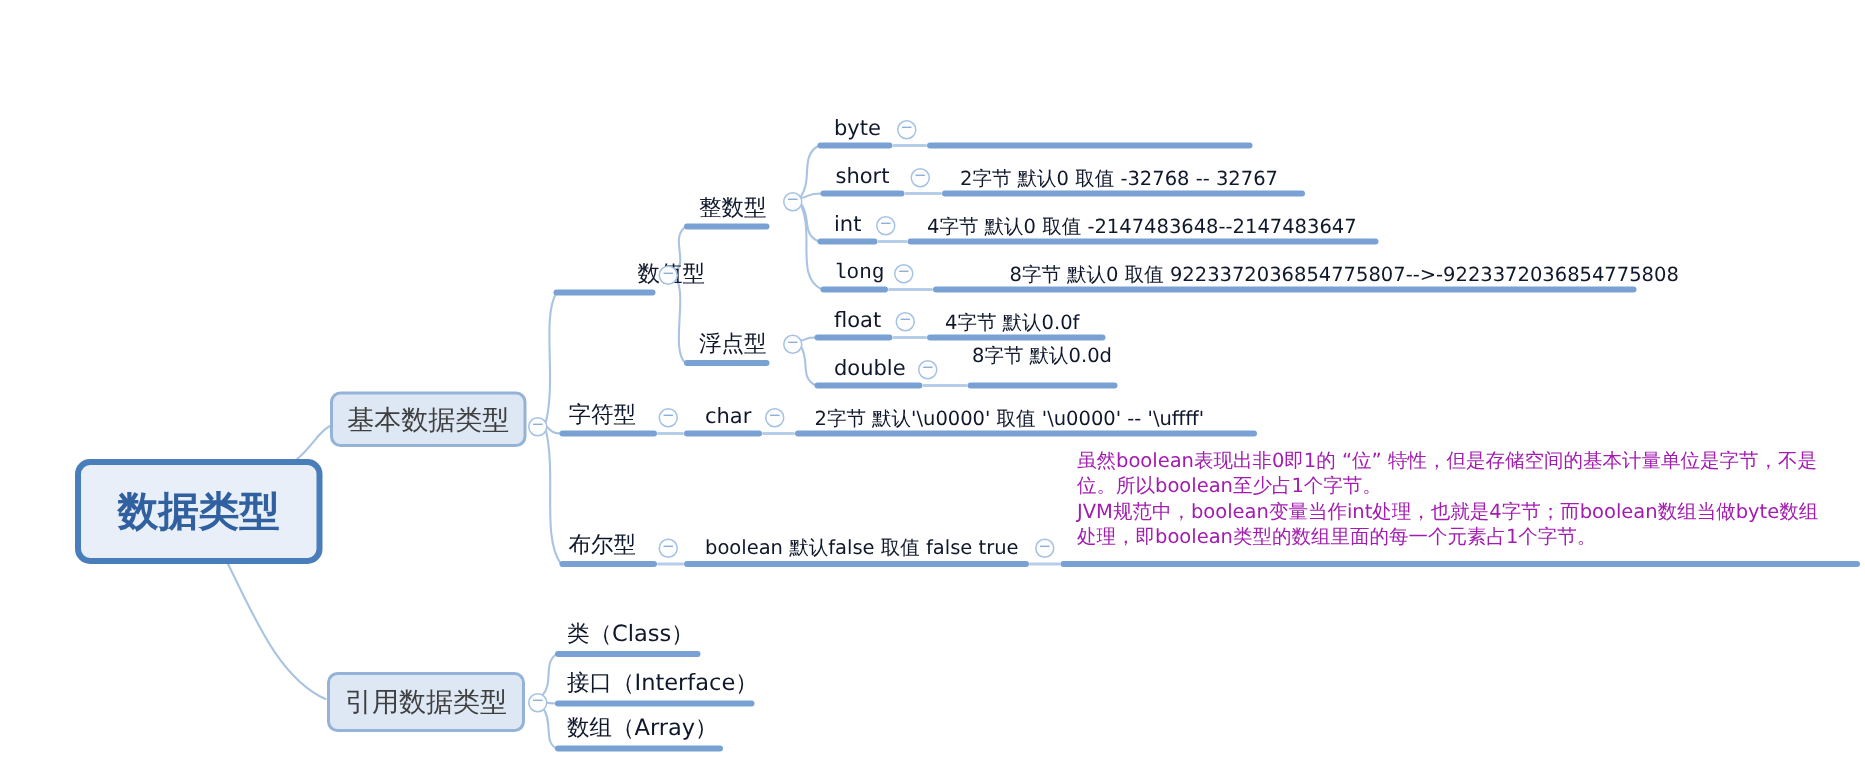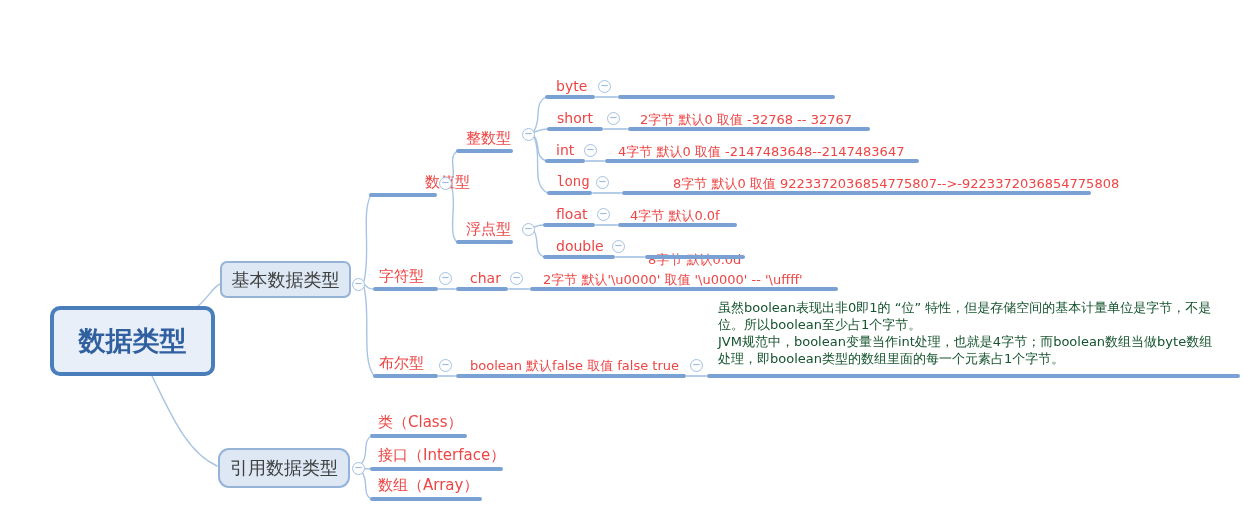--- a/index.html
+++ b/index.html
@@ -6,36 +6,36 @@
   #canvas{
     position:relative;width:1243px;height:519px;background:#ffffff;overflow:hidden;
     font-family:"DejaVu Sans","Liberation Sans",sans-serif;color:#3c3c3c;
   }
   svg.curves{position:absolute;left:0;top:0;width:1243px;height:519px;}
   
   .u{position:absolute;height:4px;border-radius:2px;background:#7aa1d4;}
   
   .c{position:absolute;height:2px;border-radius:1px;background:#b6cde9;}
   
-  .lt{position:absolute;white-space:nowrap;font-size:15px;line-height:17px;color:#ef4444;cursor:default;}
+  .lt{position:absolute;white-space:nowrap;font-size:15px;line-height:17px;color:#0f172a;cursor:default;}
   .tn{font-size:14px;}       
   .ds{font-size:13px;}       
   
   .ci{position:absolute;width:11px;height:11px;border:1px solid #a5c2e4;border-radius:50%;
       background:#fdfdfd;color:#84a9d6;font-size:10px;line-height:10px;text-align:center;
       box-sizing:content-box;cursor:pointer;}
   
   .box{position:absolute;display:flex;align-items:center;justify-content:center;
        background:#dde8f4;border:2px solid #95b3d7;border-radius:7px;
        font-size:18px;color:#3f3f3f;cursor:default;}
   .rootbox{position:absolute;display:flex;align-items:center;justify-content:center;
        background:#e8eff8;border:4px solid #4a7ebb;border-radius:10px;
        font-size:27px;font-weight:bold;color:#30609f;cursor:default;}
   .note{position:absolute;left:718px;top:300px;width:520px;font-size:13px;line-height:16.9px;
-        white-space:pre-line;color:#14532d;cursor:default;}
+        white-space:pre-line;color:#a21caf;cursor:default;}
 </style>
 </head>
 <body>
 
 <div id="canvas">
 
   <svg class="curves" viewBox="0 0 1243 519" fill="none" stroke="#a9c4e3" stroke-width="1.4" stroke-linecap="round">
     <path d="M 197,307 C 209,297 212,288 220,284"></path>
     <path d="M 152,376 C 170,412 186,452 217,466"></path>
     <path d="M 364,281 C 371,252 361,212 371,195"></path>
@@ -56,21 +56,21 @@
 
   <div class="rootbox" style="left:50px;top:306px;width:157px;height:62px;">
     <span>数据类型</span>
   </div>
 
   <div class="box" style="left:220px;top:261px;width:127px;height:33px;">
     <span>基本数据类型</span>
   </div>
   <div class="ci" style="left:352px;top:278px;">−</div>
 
-  <div class="box" style="left:218px;top:448px;width:128px;height:36px;border-radius:11px;">
+  <div class="box" style="left:218px;top:448px;width:128px;height:36px;">
     <span>引用数据类型</span>
   </div>
   <div class="ci" style="left:352px;top:462px;">−</div>
 
   <div class="lt" style="left:380px;top:174px;margin-left:45px;">数值型</div>
   <div class="u" style="left:369px;top:193px;width:68px;"></div>
   <div class="ci" style="left:439px;top:177px;">−</div>
 
   <div class="lt" style="left:466px;top:130px;">整数型</div>
   <div class="u" style="left:456px;top:149px;width:57px;"></div>
@@ -111,21 +111,21 @@
   <div class="u" style="left:543px;top:223px;width:52px;"></div>
   <div class="c" style="left:595px;top:224px;width:23px;"></div>
   <div class="ci" style="left:597px;top:208px;">−</div>
   <div class="lt ds" style="left:630px;top:207px;">4字节 默认0.0f</div>
   <div class="u" style="left:618px;top:223px;width:119px;"></div>
 
   <div class="lt tn" style="left:556px;top:238px;">double</div>
   <div class="u" style="left:543px;top:255px;width:72px;"></div>
   <div class="c" style="left:615px;top:256px;width:30px;"></div>
   <div class="ci" style="left:612px;top:240px;">−</div>
-  <div class="lt ds" style="left:648px;top:251px;">8字节 默认0.0d</div>
+  <div class="lt ds" style="left:648px;top:229px;">8字节 默认0.0d</div>
   <div class="u" style="left:645px;top:255px;width:100px;"></div>
 
   <div class="lt" style="left:379px;top:268px;">字符型</div>
   <div class="u" style="left:373px;top:287px;width:65px;"></div>
   <div class="c" style="left:438px;top:288px;width:18px;"></div>
   <div class="ci" style="left:439px;top:272px;">−</div>
   <div class="lt tn" style="left:470px;top:270px;">char</div>
   <div class="u" style="left:456px;top:287px;width:52px;"></div>
   <div class="c" style="left:508px;top:288px;width:22px;"></div>
   <div class="ci" style="left:510px;top:272px;">−</div>

